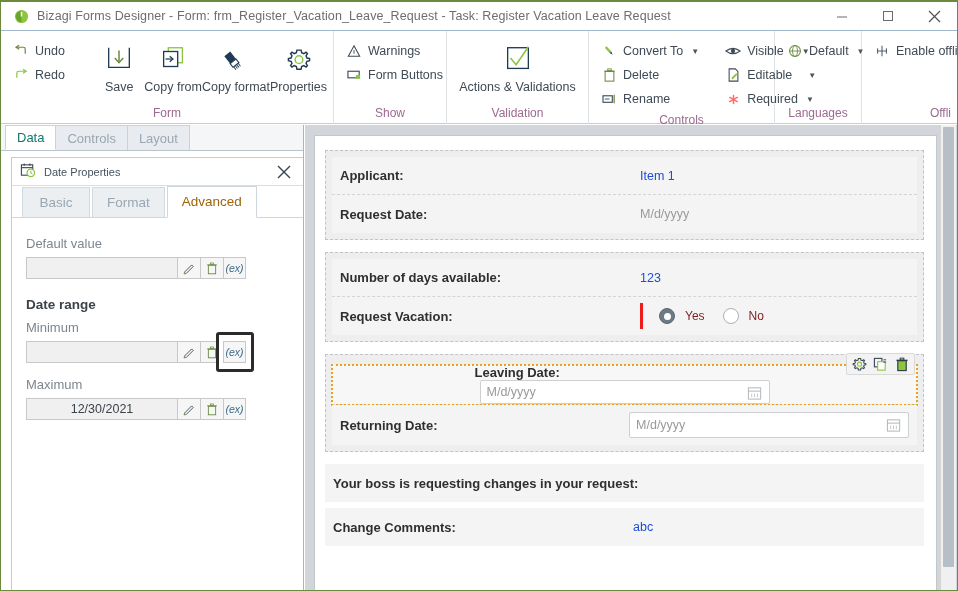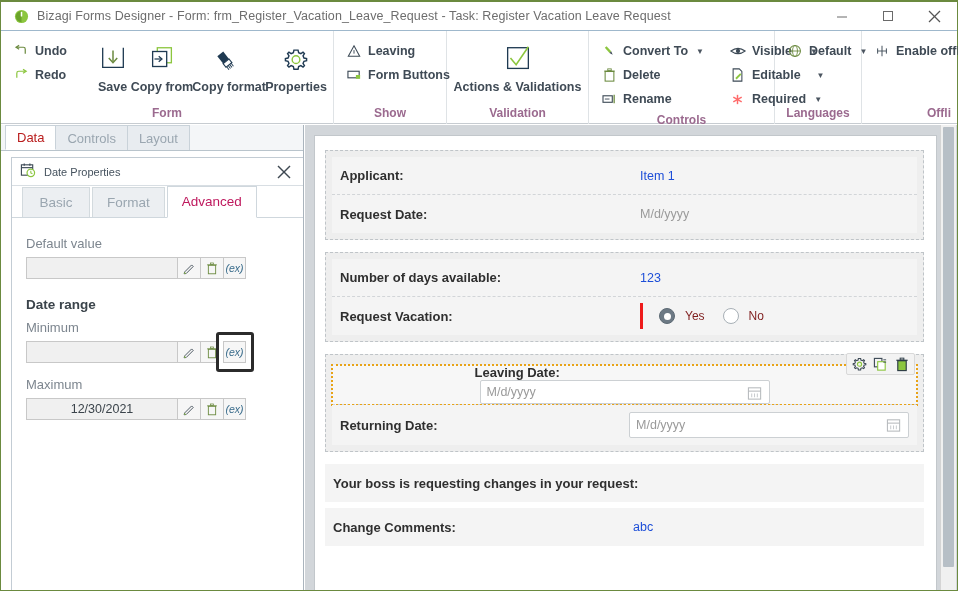--- a/index.html
+++ b/index.html
@@ -49,21 +49,20 @@
     background: #ffffff;
     display: flex;
     border-bottom: 1px solid #c7ccd1;
   }
   .rgroup {
     position: relative;
     height: 93px;
     display: flex; flex-direction: column;
     border-right: 1px solid #dfe3e6;
     padding: 0 6px;
-    font-weight: bold;
   }
   .rgroup:last-child { border-right: none; }
   .rgroup .rbody { flex: 1; display: flex; align-items: flex-start; padding-top: 4px; }
   .rgroup .rlabel {
     height: 20px; line-height: 18px; text-align: center;
     font-size: 12px; color: #9b6a8f;
   }
 
   
   .smallcol { display: flex; flex-direction: column; justify-content: flex-start; padding-top: 4px; }
@@ -99,21 +98,21 @@
   }
   .ptab {
     height: 25px; padding: 0 11px;
     font-size: 13px; color: #9aa6b0;
     display: flex; align-items: center;
     background: #e8ecf0;
     border: 1px solid #c9d2d9; border-bottom: none;
     margin-right: -1px;
   }
   .ptab.active {
-    background: #ffffff; color: #b91c1c;
+    background: #ffffff; color: #0f766e;
     border-bottom: 1px solid #ffffff;
     position: relative; z-index: 2;
   }
 
   #propbox {
     position: absolute; left: 10px; top: 32px; right: 0; bottom: 0;
     background: #ffffff;
     border-left: 1px solid #c3ccd4;
     border-top: 1px solid #c3ccd4;
   }
@@ -136,21 +135,21 @@
   }
   .stab {
     height: 30px; min-width: 68px; padding: 0 14px;
     display: flex; align-items: center; justify-content: center;
     font-size: 13.5px; color: #9aa6b0;
     background: #eceff2;
     border: 1px solid #d3dade; border-bottom: none;
     margin-right: 2px;
   }
   .stab.active {
-    background: #ffffff; color: #be185d;
+    background: #ffffff; color: #a16207;
     border-color: #cfd7dd;
     border-bottom: 1px solid #ffffff;
     height: 32px; position: relative; z-index: 2;
   }
 
   #propbody { padding: 18px 14px 0 14px; }
   .fieldlabel { font-size: 13px; color: #7d868f; margin-bottom: 6px; }
   .sectiontitle { font-size: 13.5px; color: #3b444b; font-weight: bold; margin: 18px 0 8px 0; }
 
   .inputrow { display: flex; align-items: stretch; height: 22px; margin-bottom: 14px; width: 220px; }
@@ -379,21 +378,21 @@
     <div class="rgroup" style="width:113px;">
       <div class="rbody">
         <div class="smallcol">
           <div class="sbtn">
             <span class="ico">
               <svg width="14" height="14" viewBox="0 0 16 16">
                   <path d="M8 2 L14.5 14 L1.5 14 Z" fill="none" stroke="#3d4a56" stroke-width="1.2"></path>
                   <line x1="8" y1="7" x2="8" y2="11" stroke="#3d4a56" stroke-width="1.1"></line>
                 </svg>
             </span>
-            <span>Leaving</span>
+            <span>Warnings</span>
           </div>
           <div class="sbtn">
             <span class="ico">
               <svg width="15" height="14" viewBox="0 0 16 14">
                   <rect x="1" y="3" width="12" height="7" fill="none" stroke="#3d4a56" stroke-width="1.2"></rect>
                   <rect x="9.5" y="7" width="4.5" height="4" fill="#8cc63f"></rect>
                 </svg>
             </span>
             <span>Form Buttons</span>
           </div>

